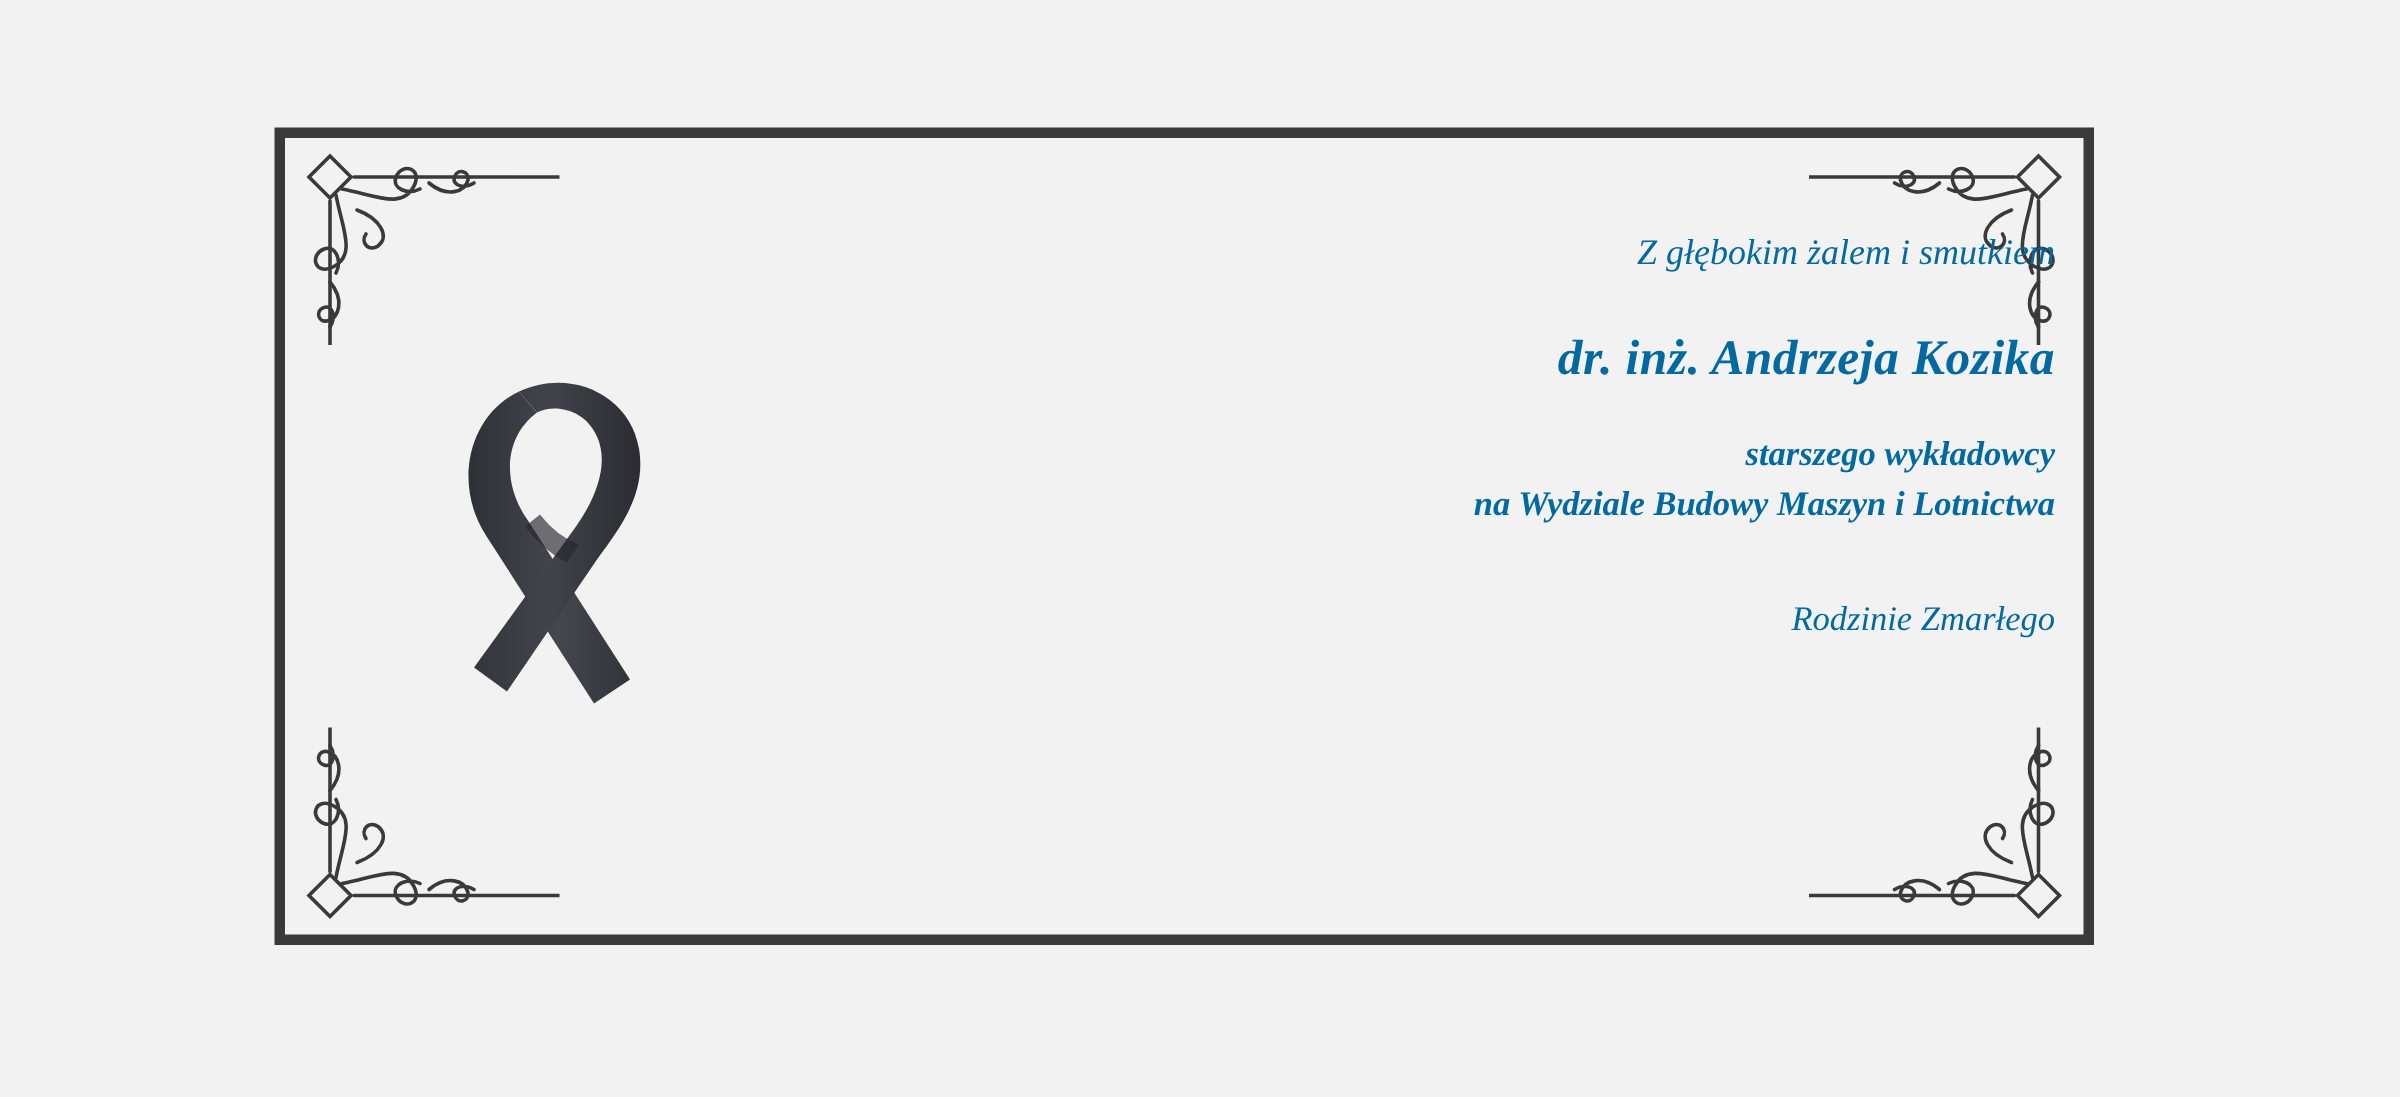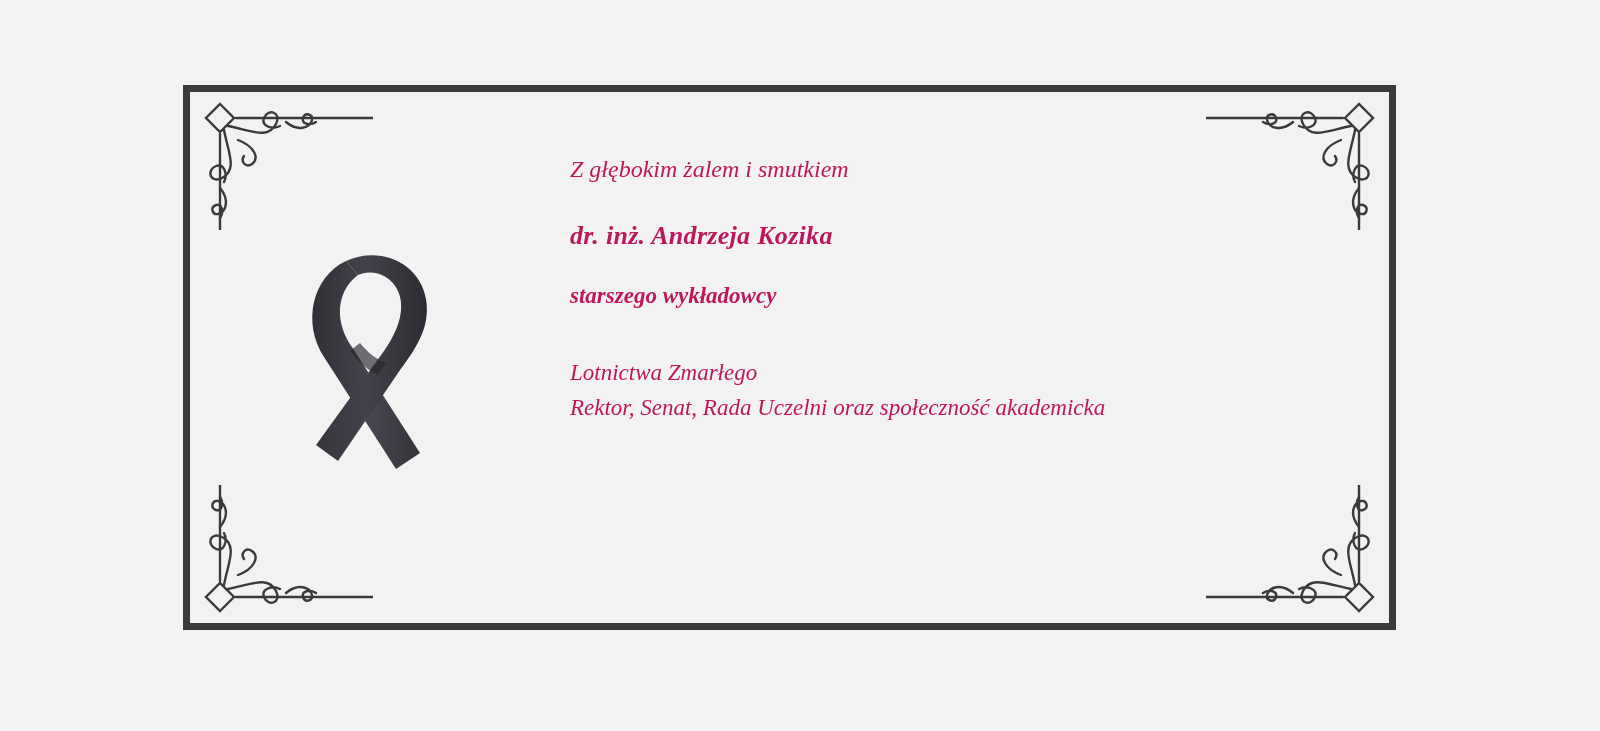--- a/index.html
+++ b/index.html
@@ -47,36 +47,36 @@
     height: 230px;
   }
   #ribbon svg { display: block; width: 100%; height: 100%; }
 
   
   #text-block {
     position: absolute;
     left: 380px;
     top: 60px;
     width: 800px;
-    text-align: left;
-    color: #be185d;
+    text-align: right;
+    color: #0369a1;
   }
 
   .intro {
     font-style: italic;
     font-size: 24px;
     line-height: 1.45;
     margin: 0 0 6px 0;
   }
   .intro div { white-space: nowrap; }
 
   .name {
     font-style: italic;
     font-weight: bold;
-    font-size: 26px;
+    font-size: 33px;
     margin: 34px 0 0 0;
     letter-spacing: 0.3px;
   }
 
   .role {
     font-style: italic;
     font-weight: bold;
     font-size: 23px;
     line-height: 1.45;
     margin: 28px 0 0 0;
@@ -178,21 +178,21 @@
 
   <div id="text-block">
     <div class="intro">
       <div>Z głębokim żalem i smutkiem</div>
     </div>
 
     <div class="name">dr. inż. Andrzeja Kozika</div>
 
     <div class="role">
       <div>starszego wykładowcy</div>
+      <div>na Wydziale Budowy Maszyn i Lotnictwa</div>
     </div>
 
     <div class="condolence">
-      <div>Lotnictwa Zmarłego</div>
-      <div>Rektor, Senat, Rada Uczelni oraz społeczność akademicka</div>
+      <div>Rodzinie Zmarłego</div>
     </div>
   </div>
 
 </div>
 
 </body></html>

